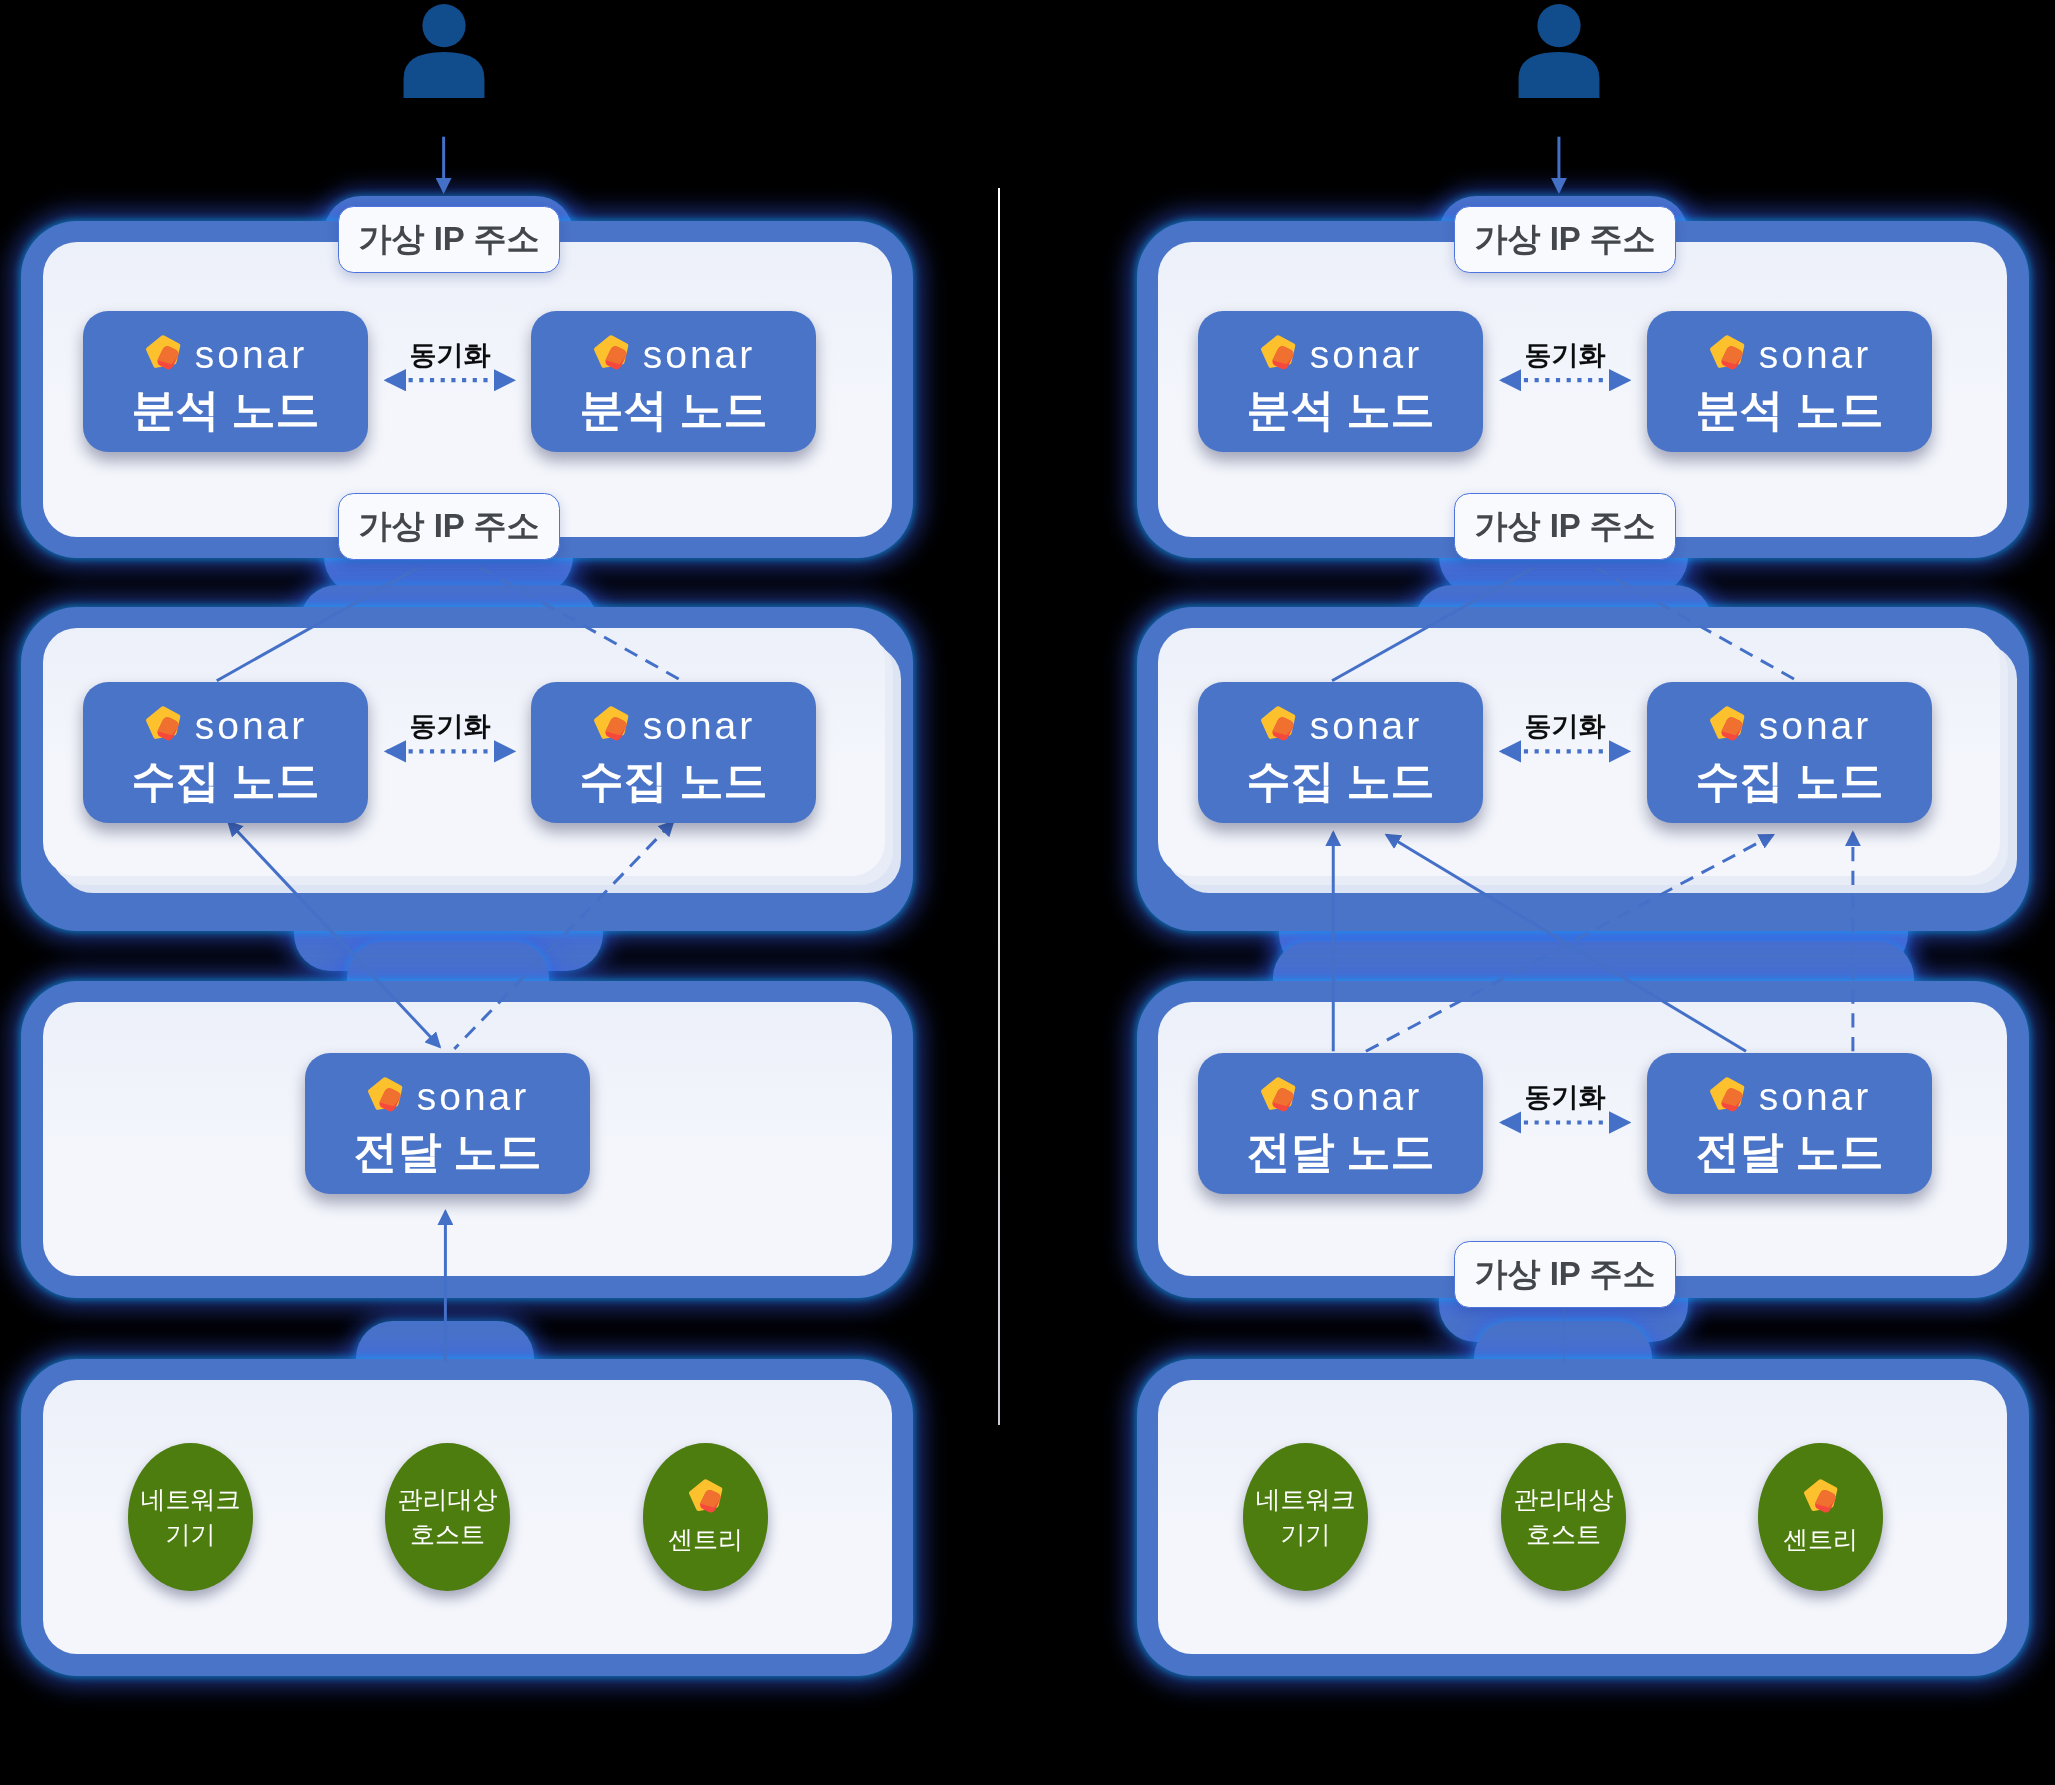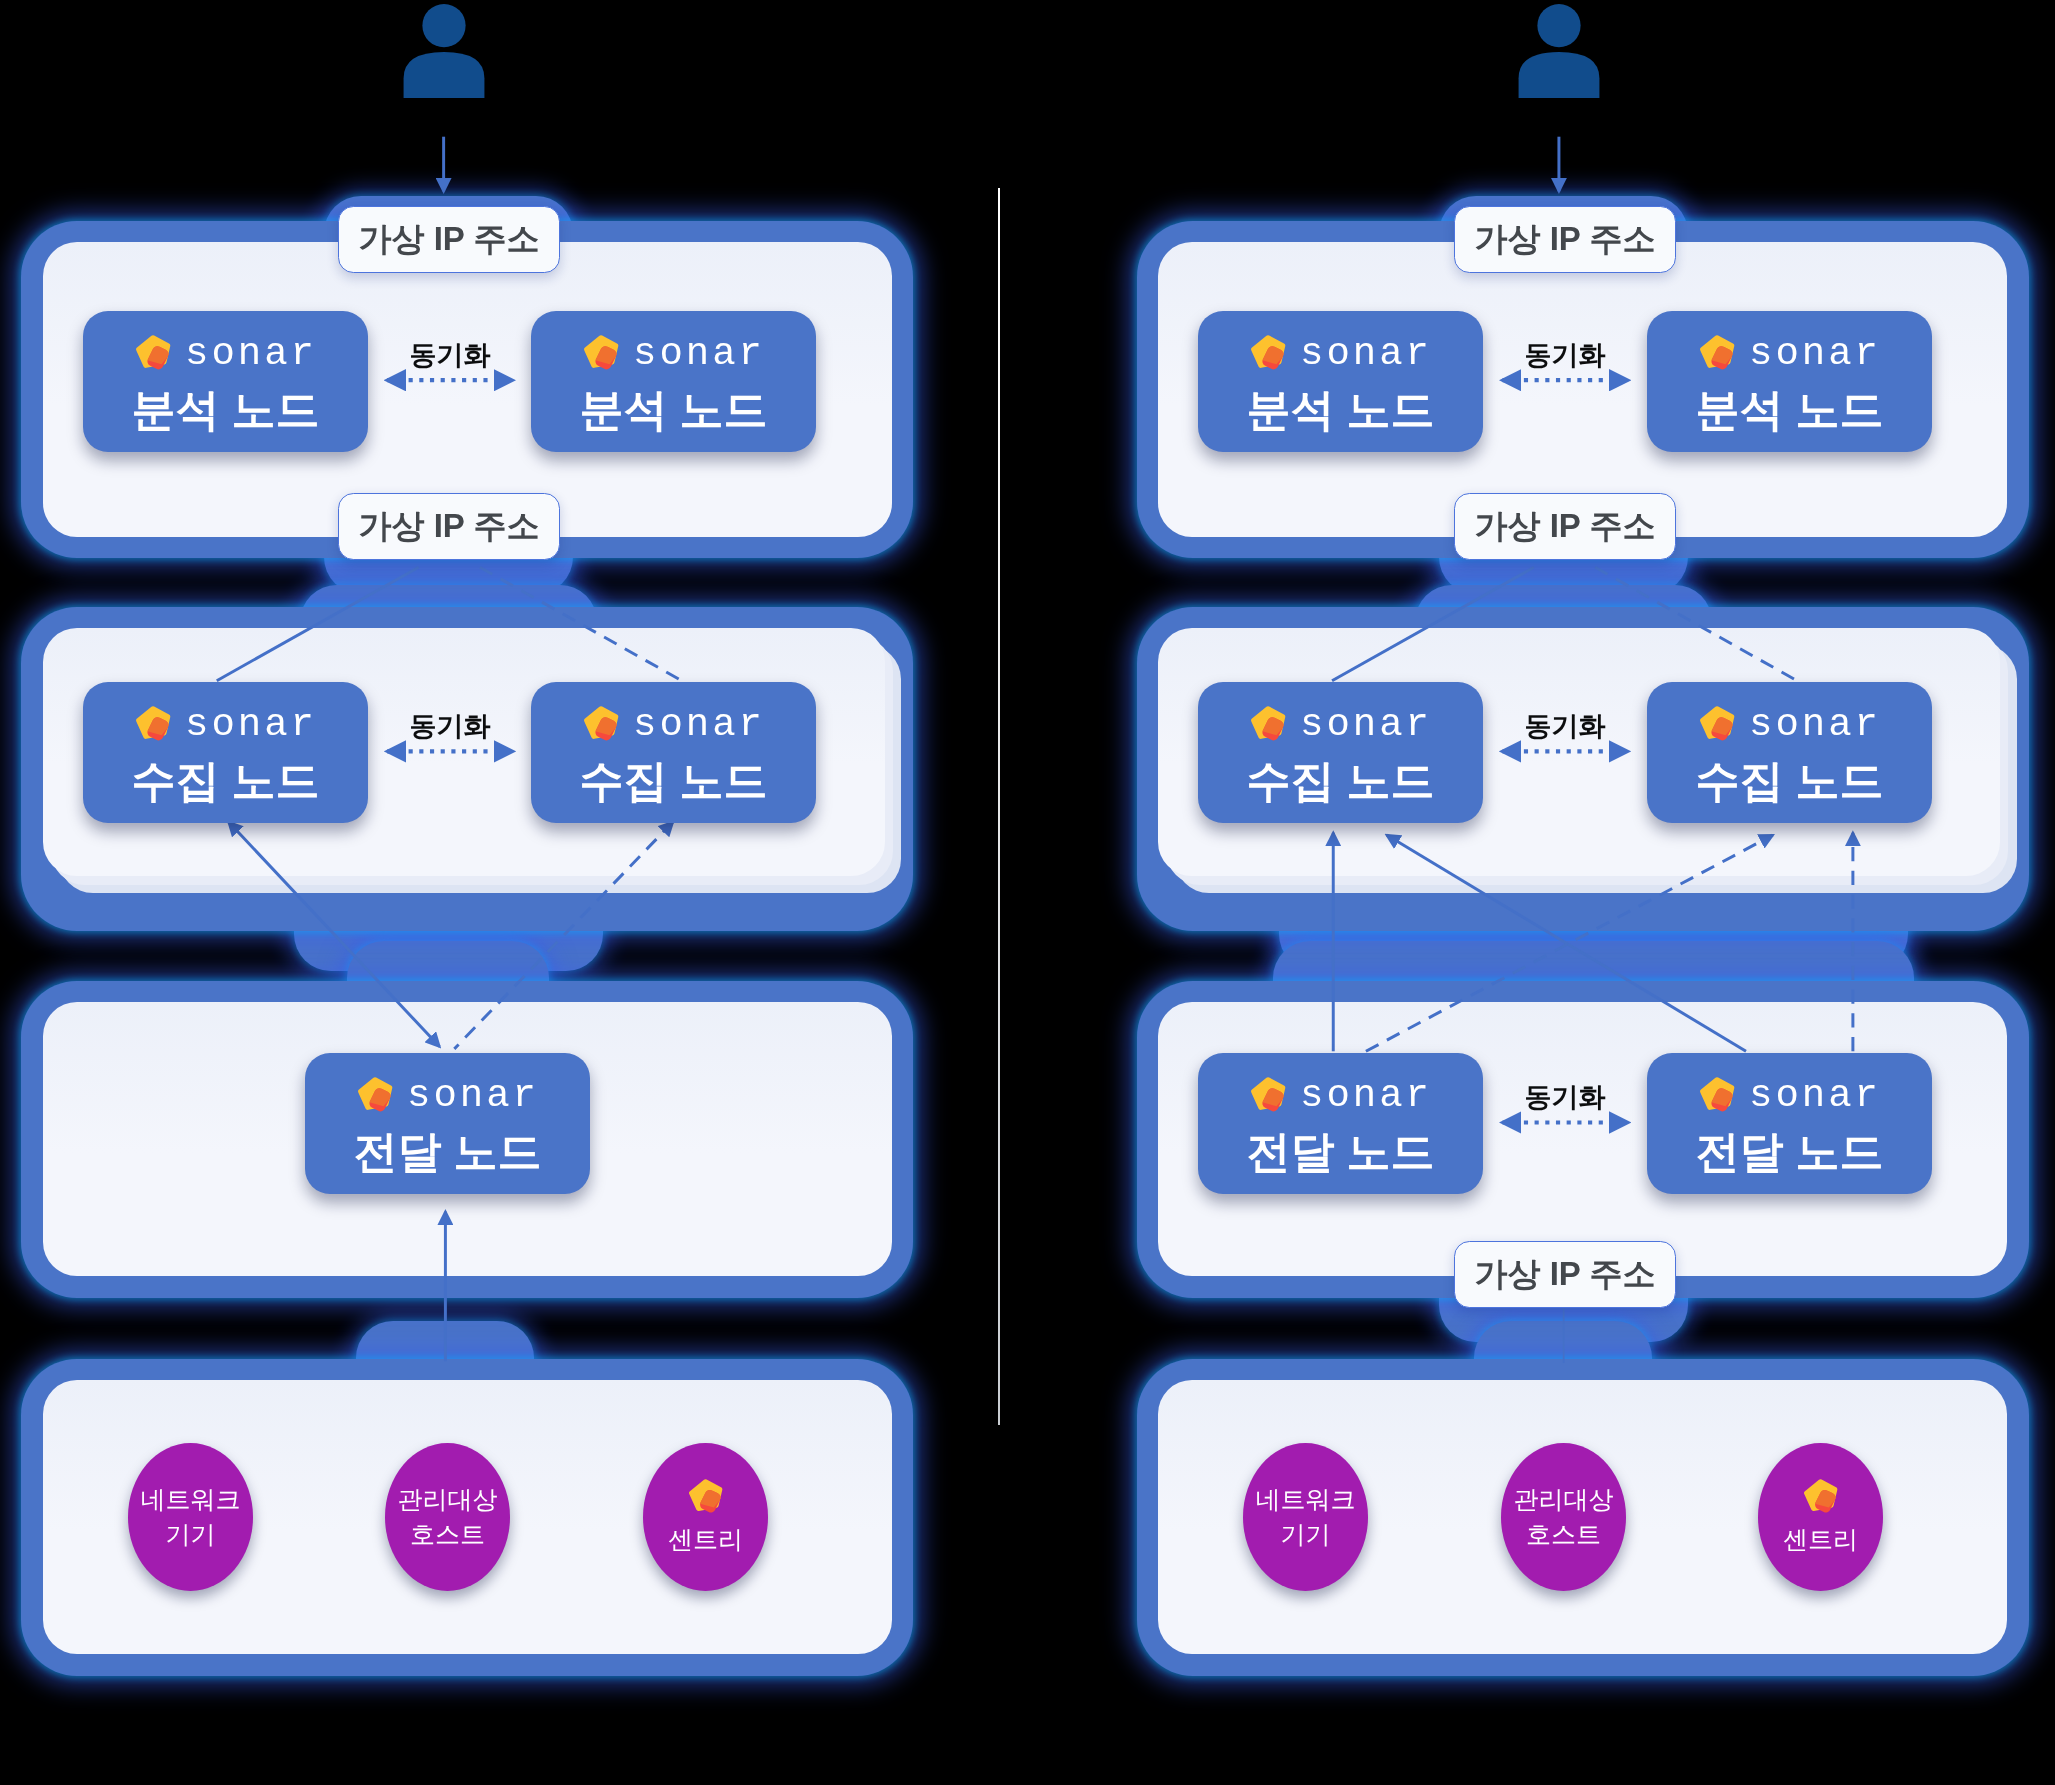--- a/index.html
+++ b/index.html
@@ -12,31 +12,31 @@
         box-shadow:0 0 7.1px 1.8px rgba(0,190,255,.35), 0 0 21.4px 7.1px rgba(56,92,240,.5);}
   .inner{position:absolute;background:linear-gradient(180deg,#ecf0f9 0%,#f4f6fc 55%);
          border-radius:34px;z-index:2;}
   .sheet{position:absolute;border-radius:34px;z-index:2;}
   
   .node{position:absolute;width:285px;height:141px;background:#4a74c8;border-radius:25px;z-index:4;
         box-shadow:0 8.3px 15.4px rgba(8,18,60,.35);display:flex;flex-direction:column;
         align-items:center;justify-content:center;gap:10.7px;}
   .nrow{display:flex;align-items:center;gap:13px;height:46px;}
   .logo{width:38px;height:38px;}
-  .brand{color:#fff;font-size:39px;font-weight:400;letter-spacing:3px;line-height:1;font-family:Liberation Mono, monospace;}
+  .brand{color:#fff;font-size:39px;font-weight:400;letter-spacing:3px;line-height:1;}
   .ntext{color:#fff;font-size:44px;font-weight:700;line-height:1;}
   
   .iplabel{position:absolute;width:220px;height:65px;background:#f8fafd;border:1.8px solid #4d74dd;
            border-radius:15.4px;display:flex;align-items:center;justify-content:center;z-index:5;
            font-size:33px;font-weight:600;color:#43474c;box-shadow:0 4.8px 12px rgba(20,40,120,.20);}
   
   .sync{position:absolute;transform:translate(-50%,-50%);font-size:27px;font-weight:700;
         color:#0c0d0e;z-index:4;}
   
-  .circ{position:absolute;width:125px;height:148px;background:#a21caf;border-radius:50%;z-index:4;
+  .circ{position:absolute;width:125px;height:148px;background:#4d7c0f;border-radius:50%;z-index:4;
         display:flex;flex-direction:column;align-items:center;justify-content:center;gap:3.6px;
         color:#fff;font-size:25px;font-weight:500;line-height:1.25;text-align:center;
         box-shadow:0 7.1px 13px rgba(8,18,60,.35);}
   .circ .logo{width:37px;height:37px;margin-bottom:4.8px;}
   
   .person{position:absolute;width:94px;height:100px;z-index:4;}
   
   .divider{position:absolute;left:998px;top:188px;width:2.4px;height:1237px;z-index:1;
            background:linear-gradient(180deg,#ffffff 0%,#f2f2f2 30%,#c9cdd2 100%);}
   #wires{position:absolute;left:0;top:0;z-index:3;}

